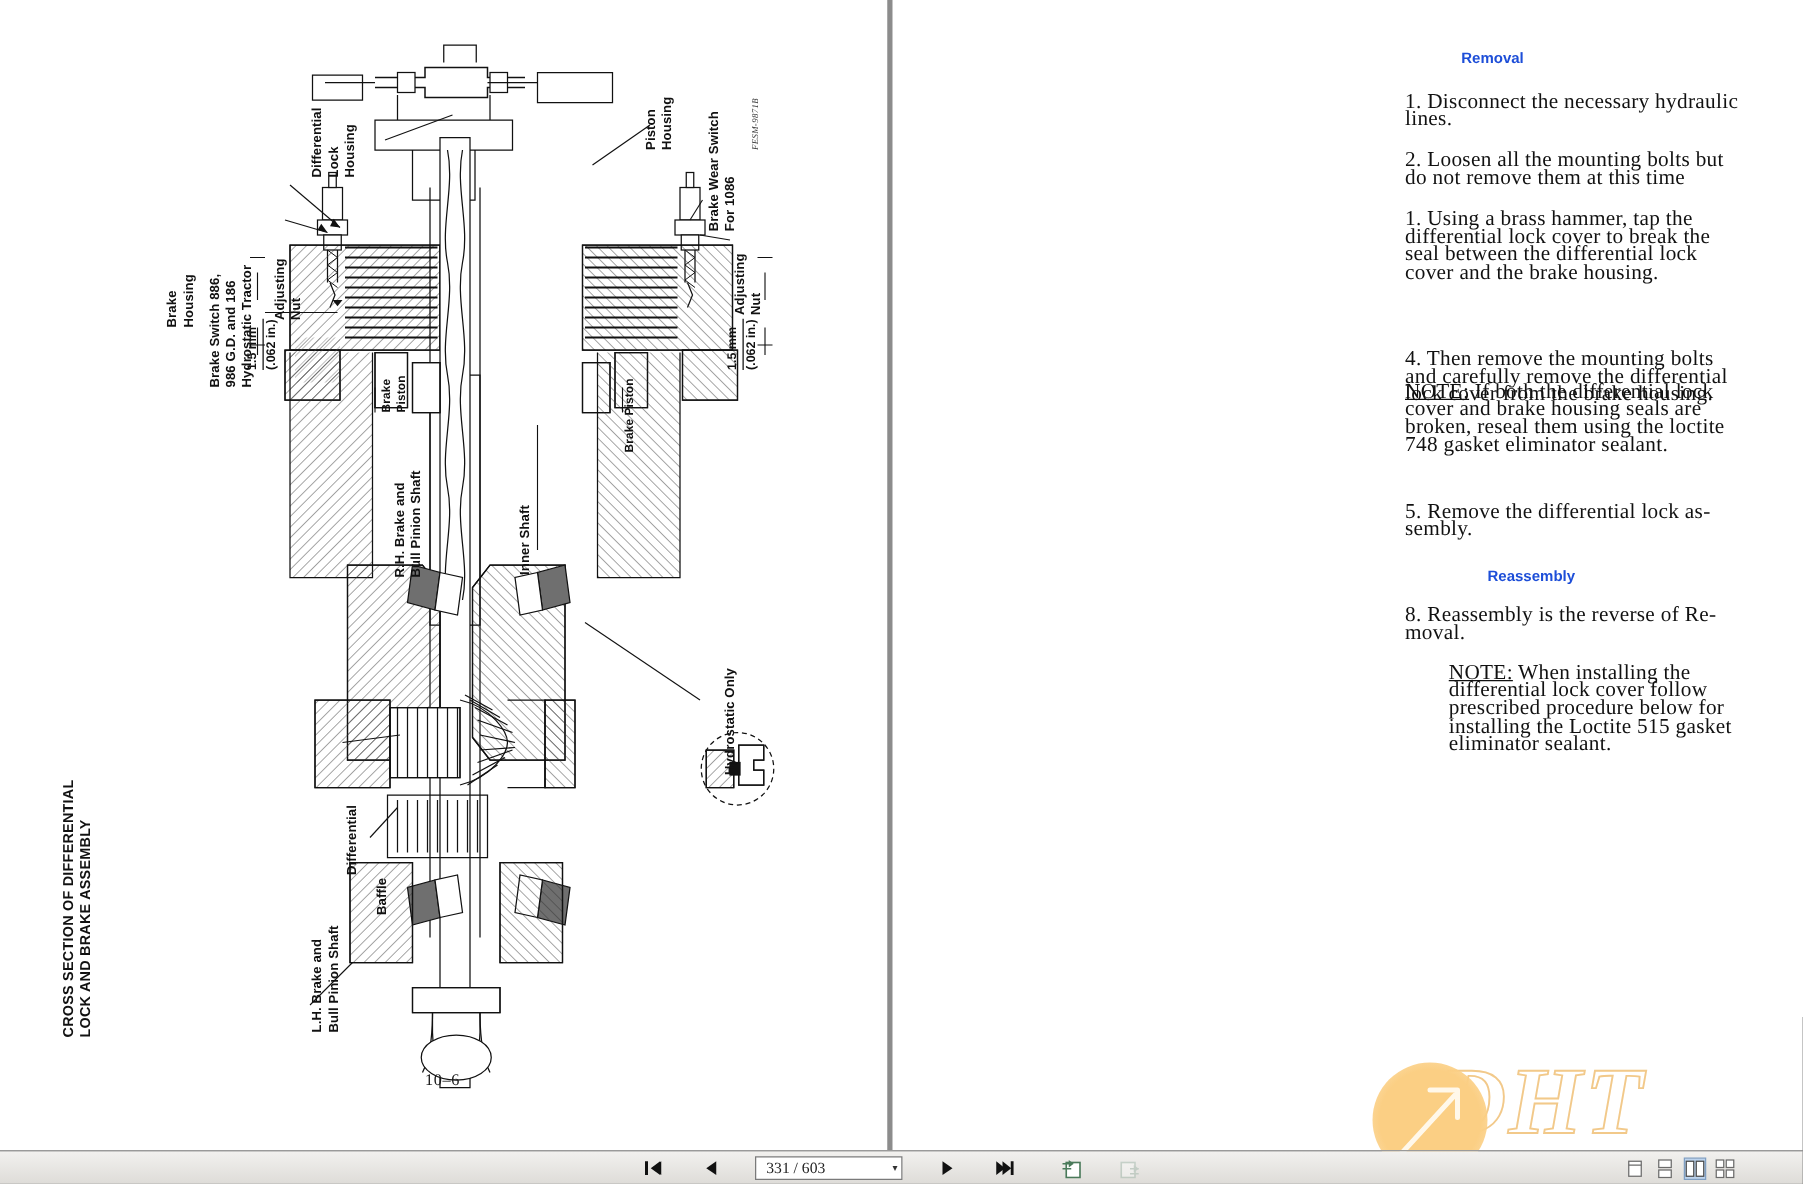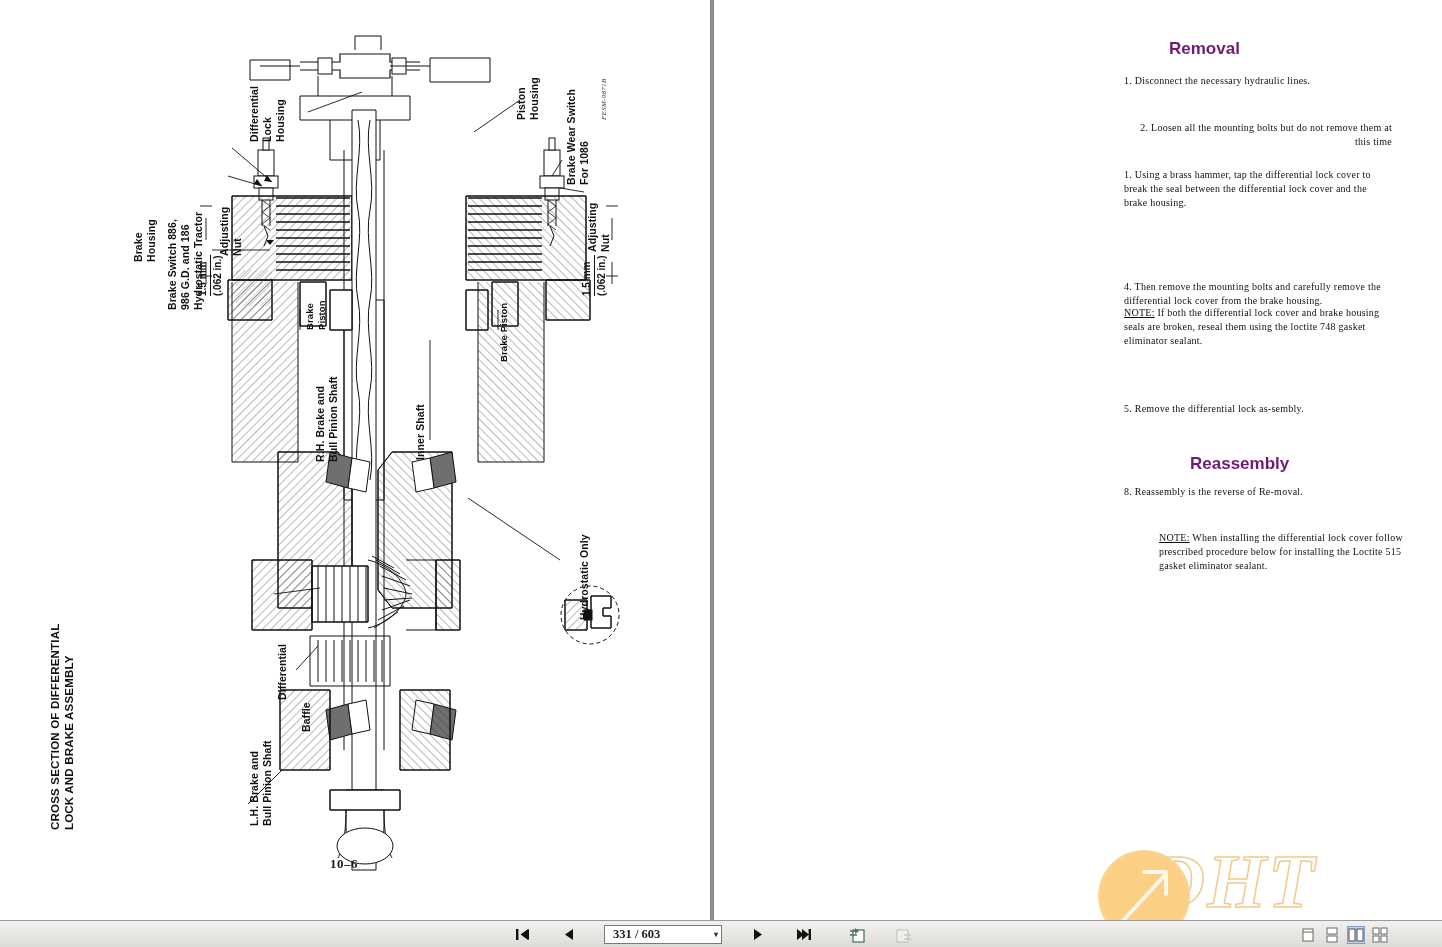--- a/index.html
+++ b/index.html
@@ -27,21 +27,21 @@
   .page-gap {
     position: absolute; left: 710px; top: 0; width: 4px; height: 920px;
     background: #8c8c8c;
   }
 
   .page-number {
     position: absolute;
     font-family: "Liberation Serif", serif;
     font-size: 13px; color: #1a1a1a; letter-spacing: .5px;
   }
-  #pgnum-left  { left: 330px; top: 856px; font-weight: bold; }
+  #pgnum-left  { left: 340px; top: 856px; }
 
   
   .vtitle {
     position: absolute;
     transform-origin: 0 0;
     transform: rotate(-90deg);
     white-space: nowrap;
     font-size: 11.5px; font-weight: bold; letter-spacing: .2px;
     color: #111; line-height: 14px;
   }
@@ -69,28 +69,28 @@
     transform: rotate(-90deg);
     white-space: nowrap;
     font-size: 10px; font-weight: bold; color: #111; line-height: 13px;
   }
   .dim-label .u { border-bottom: 1.5px solid #111; display:block; padding-bottom:1px;}
   .diag-svg { position: absolute; left: 0; top: 0; }
 
   
   .sec-head {
     position: absolute;
-    font-size: 17px; font-weight: bold; color: #701a75;
+    font-size: 12px; font-weight: bold; color: #1d4ed8;
     font-family: "Liberation Sans", sans-serif;
     padding-left: 43px;
   }
   .body-text {
     position: absolute;
     font-family: "Liberation Serif", serif;
-    font-size: 10px;
+    font-size: 17px;
     line-height: 14.2px;
     color: #111;
     letter-spacing: .25px;
     width: 268px;
     text-align: left;
   }
   .body-text u { text-decoration: underline; }
 
   
   #watermark {
@@ -121,21 +121,21 @@
 
   
   #toolbar {
     position: absolute; left: 0; top: 920px; width: 1442px; height: 27px;
     background: linear-gradient(#f2f1ef, #dedcd8);
     border-top: 1px solid #9a9a9a;
     display: flex; align-items: center;
   }
   #toolbar-center {
     position: absolute; left: 512px; top: 0; height: 27px;
-    display: flex; align-items: center; gap: 24px; font-weight: bold;
+    display: flex; align-items: center; gap: 24px;
   }
   .tb-btn {
     display:flex; align-items:center; justify-content:center;
     width: 22px; height: 21px;
     background: transparent; border: none; cursor: pointer;
   }
   .tb-btn.disabled { opacity: .38; }
   #page-box {
     display: flex; align-items: center;
     width: 118px; height: 19px;
@@ -419,21 +419,21 @@
     <div class="page-number" id="pgnum-left">10–6</div>
   </div>
 
   <div class="page-gap"></div>
 
   <div class="page" id="page-right">
 
     <div class="sec-head" style="left:412px; top:39px;">Removal</div>
 
     <div class="body-text" style="left:410px; top:74px;">1.   Disconnect the necessary hydraulic lines.</div>
-    <div class="body-text" style="left:410px; top:121px;text-align:right;">2.   Loosen all the mounting bolts but do not remove them at this time</div>
+    <div class="body-text" style="left:410px; top:121px;">2.   Loosen all the mounting bolts but do not remove them at this time</div>
     <div class="body-text" style="left:410px; top:168px;">1.  Using a brass hammer, tap the differential lock cover to break the seal between the differential lock cover and the brake housing.</div>
     <div class="body-text" style="left:410px; top:244px;margin-top:36px;">4.   Then remove the mounting bolts and carefully remove the differential lock cover from the brake housing.</div>
     <div class="body-text" style="left:410px; top:306px;">
       <u>NOTE:</u><span> If both the differential lock cover and brake housing seals are broken, reseal them using the loctite 748 gasket eliminator sealant.</span>
     </div>
     <div class="body-text" style="left:410px; top:402px;font-family:Liberation Serif, serif;">5.  Remove the differential lock as-sembly.</div>
 
     <div class="sec-head" style="left:412px; top:454px;margin-left:21px;">Reassembly</div>
 
     <div class="body-text" style="left:410px; top:485px;">8.   Reassembly is the reverse of Re-moval.</div>

